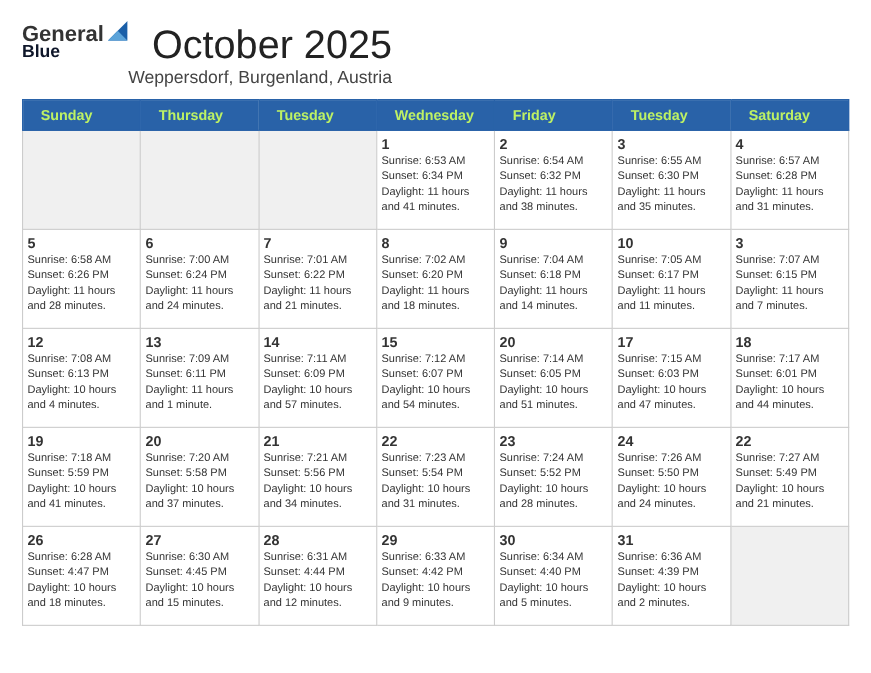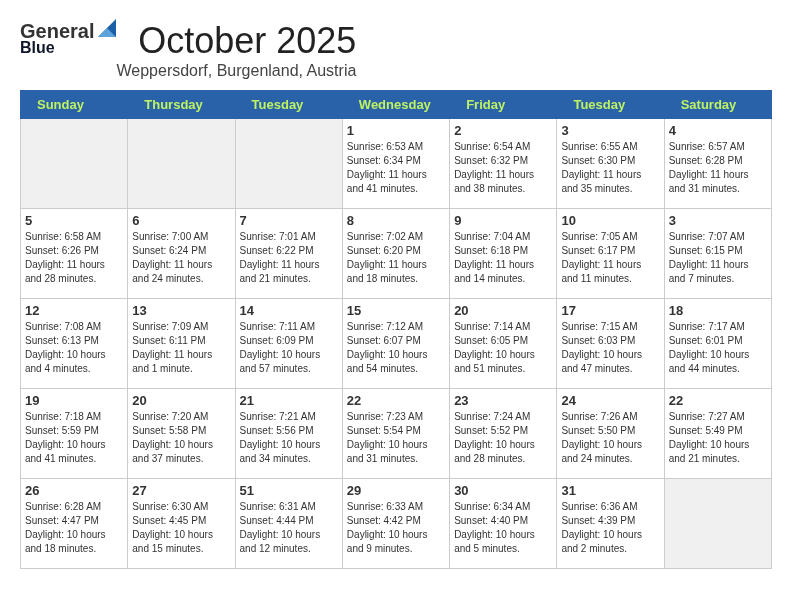--- a/index.html
+++ b/index.html
@@ -222,21 +222,21 @@
       <tr>
         <td>
           <span class="day-number">26</span>
           <div class="day-info">Sunrise: 6:28 AM<br>Sunset: 4:47 PM<br>Daylight: 10 hours and 18 minutes.</div>
         </td>
         <td>
           <span class="day-number">27</span>
           <div class="day-info">Sunrise: 6:30 AM<br>Sunset: 4:45 PM<br>Daylight: 10 hours and 15 minutes.</div>
         </td>
         <td>
-          <span class="day-number">51</span>
+          <span class="day-number">28</span>
           <div class="day-info">Sunrise: 6:31 AM<br>Sunset: 4:44 PM<br>Daylight: 10 hours and 12 minutes.</div>
         </td>
         <td>
           <span class="day-number">29</span>
           <div class="day-info">Sunrise: 6:33 AM<br>Sunset: 4:42 PM<br>Daylight: 10 hours and 9 minutes.</div>
         </td>
         <td>
           <span class="day-number">30</span>
           <div class="day-info">Sunrise: 6:34 AM<br>Sunset: 4:40 PM<br>Daylight: 10 hours and 5 minutes.</div>
         </td>

